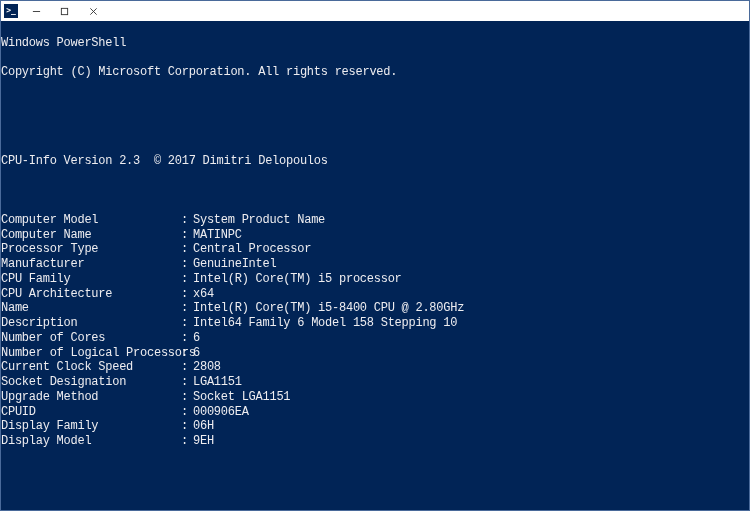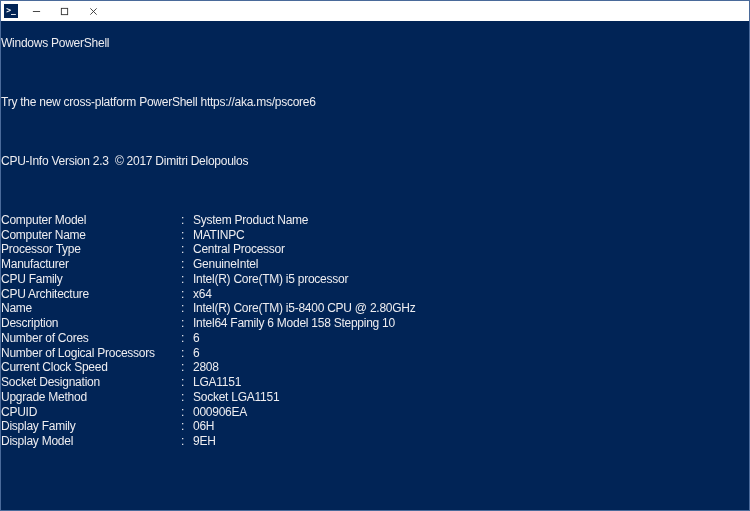--- a/index.html
+++ b/index.html
@@ -6,21 +6,21 @@
   html, body { width: 750px; height: 511px; overflow: hidden; font-family: "Segoe UI", Tahoma, sans-serif; background: #555; }
   .window { width: 750px; height: 511px; background: #012456; display: flex; flex-direction: column; border: 1px solid #4a6a9a; }
   .titlebar { height: 20px; background: #ffffff; display: flex; align-items: center; font-size: 10.5px; color: #000; }
   .tb-icon { width: 14px; height: 14px; background: #012456; margin: 0 4px 0 3px; display: flex; align-items: center; justify-content: center; }
   .tb-icon span { color: #fff; font-size: 8px; font-weight: bold; font-family: Consolas, monospace; line-height: 1; }
   .tb-title { flex: 1; white-space: nowrap; }
   .tb-btns { display: flex; height: 100%; }
   .tb-btn { width: 28px; height: 100%; display: flex; align-items: center; justify-content: center; color: #333; font-size: 10px; }
   .tb-btn.close { width: 30px; }
   .tb-btn svg { width: 9px; height: 9px; }
-  .terminal { flex: 1; background: #012456; color: #eeedf0; font-family: Liberation Sans, sans-serif; font-size: 12px; line-height: 1.23; padding: 0; white-space: pre; overflow: hidden; letter-spacing: -0.25px; }
+  .terminal { flex: 1; background: #012456; color: #eeedf0; font-family: Liberation Mono, monospace; font-size: 12px; line-height: 1.23; padding: 0; white-space: pre; overflow: hidden; letter-spacing: -0.25px; }
   .line { display: block; }
   .row { display: flex; }
   .lbl { display: inline-block; width: 180px; }
   .sep { display: inline-block; width: 12px; }
 </style>
 </head>
 <body>
 
 <div class="window">
   <div class="titlebar">
@@ -42,22 +42,22 @@
         <svg viewBox="0 0 10 10">
             <line x1="1.5" y1="1.5" x2="8.5" y2="8.5" stroke="#333" stroke-width="1"></line>
             <line x1="8.5" y1="1.5" x2="1.5" y2="8.5" stroke="#333" stroke-width="1"></line>
           </svg>
       </div>
     </div>
   </div>
 
   <div class="terminal">
 <span class="line">Windows PowerShell</span>
+<span class="line">Copyright (C) Microsoft Corporation. All rights reserved.</span>
 <span class="line"> </span>
-<span class="line">Try the new cross-platform PowerShell https://aka.ms/pscore6</span>
 <span class="line"> </span>
 <span class="line">CPU-Info Version 2.3  © 2017 Dimitri Delopoulos</span>
 <span class="line"> </span>
 <div id="sys-rows"><span class="row"><span class="lbl">Computer Model</span><span class="sep">:</span><span>System Product Name</span></span><span class="row"><span class="lbl">Computer Name</span><span class="sep">:</span><span>MATINPC</span></span><span class="row"><span class="lbl">Processor Type</span><span class="sep">:</span><span>Central Processor</span></span><span class="row"><span class="lbl">Manufacturer</span><span class="sep">:</span><span>GenuineIntel</span></span><span class="row"><span class="lbl">CPU Family</span><span class="sep">:</span><span>Intel(R) Core(TM) i5 processor</span></span><span class="row"><span class="lbl">CPU Architecture</span><span class="sep">:</span><span>x64</span></span><span class="row"><span class="lbl">Name</span><span class="sep">:</span><span>Intel(R) Core(TM) i5-8400 CPU @ 2.80GHz</span></span><span class="row"><span class="lbl">Description</span><span class="sep">:</span><span>Intel64 Family 6 Model 158 Stepping 10</span></span><span class="row"><span class="lbl">Number of Cores</span><span class="sep">:</span><span>6</span></span><span class="row"><span class="lbl">Number of Logical Processors</span><span class="sep">:</span><span>6</span></span><span class="row"><span class="lbl">Current Clock Speed</span><span class="sep">:</span><span>2808</span></span><span class="row"><span class="lbl">Socket Designation</span><span class="sep">:</span><span>LGA1151</span></span><span class="row"><span class="lbl">Upgrade Method</span><span class="sep">:</span><span>Socket LGA1151</span></span><span class="row"><span class="lbl">CPUID</span><span class="sep">:</span><span>000906EA</span></span><span class="row"><span class="lbl">Display Family</span><span class="sep">:</span><span>06H</span></span><span class="row"><span class="lbl">Display Model</span><span class="sep">:</span><span>9EH</span></span></div>
 <span class="line"> </span>
 
 
 
 
 

